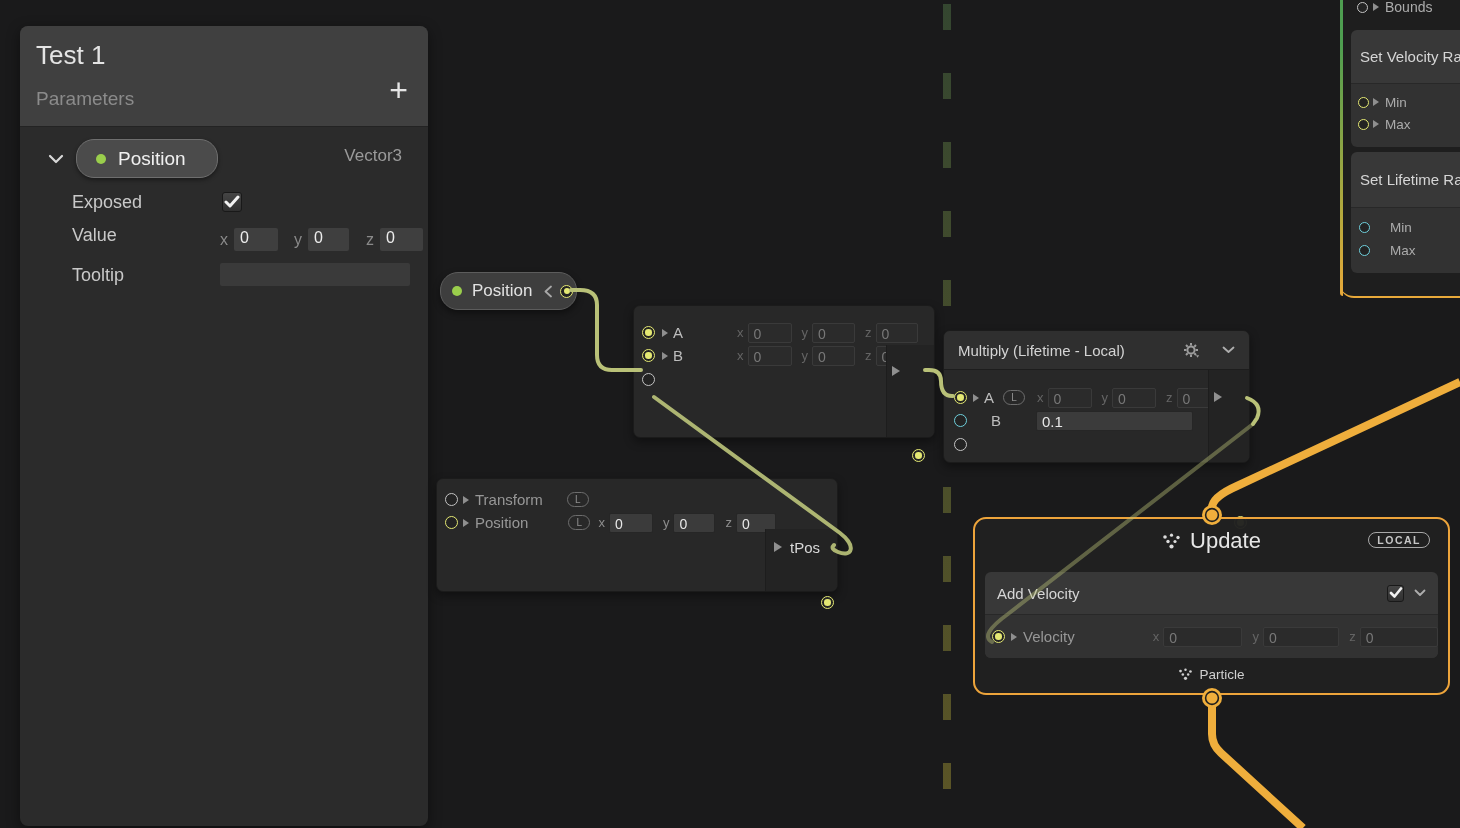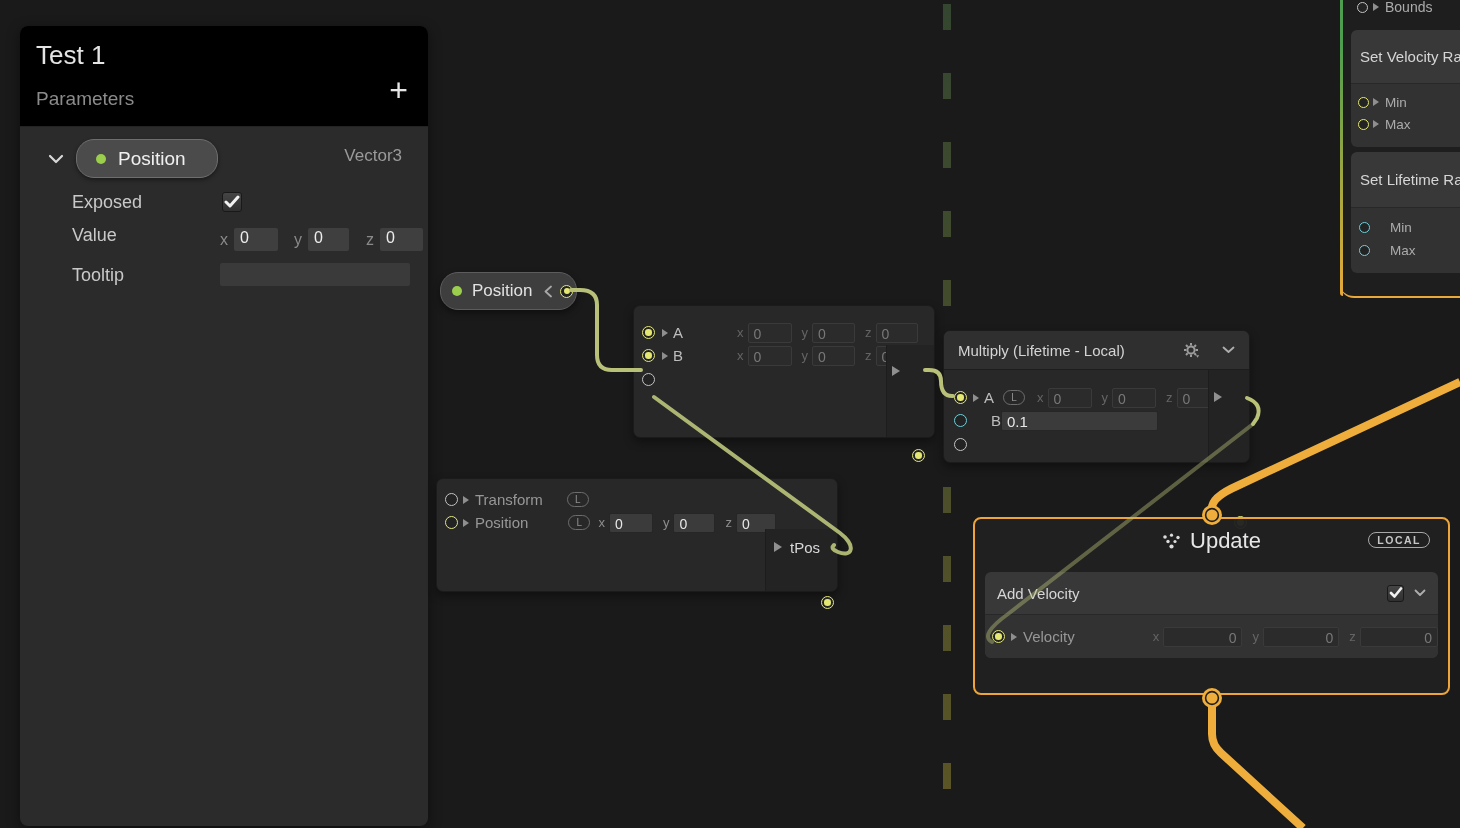--- a/index.html
+++ b/index.html
@@ -41,43 +41,43 @@
   .inp.lit { background:#3b3b3b; border-color:#262626; color:#e8e8e8; }
   .lbadge { width:22px; height:15px; border:1.5px solid #6d6d6d; border-radius:9px; color:#8f8f8f;
             font-size:10px; display:flex; align-items:center; justify-content:center; box-sizing:border-box;
             flex:none; }
   .gear { margin-left:auto; display:flex; align-items:center; }
   .chev { display:flex; align-items:center; }
 
   
   #blackboard { left:20px; top:26px; width:408px; height:800px; background:#2b2b2b;
                 border-radius:8px; box-shadow:0 4px 14px rgba(0,0,0,.45); }
-  #bb-header { height:100px; background:#000000; border-radius:8px 8px 0 0; border-bottom:1px solid #232323;
+  #bb-header { height:100px; background:#404040; border-radius:8px 8px 0 0; border-bottom:1px solid #232323;
                position:relative; }
   #bb-title { position:absolute; left:16px; top:14px; font-size:26px; color:#e4e4e4; }
   #bb-sub   { position:absolute; left:16px; top:62px; font-size:19px; color:#8b8b8b; }
   #bb-add   { position:absolute; right:20px; top:48px; font-size:32px; font-weight:300; color:#e6e6e6;
               line-height:32px; cursor:default; }
   .pill { display:flex; align-items:center; border-radius:18px; }
   #bb-pill { left:56px; top:113px; width:140px; height:37px; background:#4b4b4b; border:1px solid #6e6e6e;
              box-shadow:0 2px 4px rgba(0,0,0,.4); }
   .gdot { width:10px; height:10px; border-radius:50%; background:#9ace4c; flex:none; }
   #bb-pill .gdot { margin-left:19px; }
   #bb-pill span { margin-left:12px; font-size:19px; color:#f0f0f0; }
   #bb-type { right:26px; top:120px; font-size:17px; color:#9a9a9a; }
   .bb-label { font-size:18px; color:#c9c9c9; }
   .binp { box-sizing:border-box; height:23px; background:#3f3f3f; border-radius:2px; color:#ededed;
           font-size:16px; padding:1px 6px; }
   .baxl { font-size:16px; color:#8a8a8a; }
   .cbx { background:linear-gradient(#454545,#303030); border:1px solid #191919; border-radius:3px;
          display:flex; align-items:center; justify-content:center; box-sizing:border-box; }
 
   
-  .ctx { position:absolute; background:rgba(33,33,33,.97); border:2.5px solid #eda43b; border-radius:8px;
-         box-sizing:border-box;text-align:right; }
+  .ctx { position:absolute; background:rgba(33,33,33,.97); border:2.5px solid #eda43b; border-radius:13px;
+         box-sizing:border-box; }
   .localbadge { border:1.5px solid #a8a8a8; border-radius:9px; padding:1px 8px; font-size:10.5px;
                 font-weight:bold; letter-spacing:1.5px; color:#c6c6c6; }
   .blk { position:absolute; background:#383838; border-radius:6px; }
   .blkhead { display:flex; align-items:center; height:42px; padding:0 12px; color:#d6d6d6; font-size:15px; }
   .blkbody { background:#323232; border-top:1px solid #282828; border-radius:0 0 6px 6px; }
 
   #initctx { left:1340px; top:-60px; width:140px; height:358px; background:rgba(31,31,31,.97);
              border-bottom:2.5px solid #e8a93a; border-radius:0 0 0 14px; box-sizing:border-box; }
   #init-border { left:1340px; top:0px; width:2.5px; height:296px;
                  background:linear-gradient(#4e9e50 15%, #b9a93c 75%, #e8a93a); border-radius:0 0 0 4px; }
@@ -205,21 +205,21 @@
       <span class="axl" style="margin-left:12px;">x</span>
       <div class="inp" style="width:44px;">0</div>
       <span class="axl">y</span>
       <div class="inp" style="width:44px;">0</div>
       <span class="axl">z</span>
       <div class="inp" style="width:42px;">0</div>
     </div>
     <div class="prow">
       <div class="port p-c"></div>
       <span class="plabel" style="margin-left:24px;">B</span>
-      <div class="inp lit" style="width:157px; font-size:15px;">0.1</div>
+      <div class="inp lit" style="width:157px; margin-left:35px; font-size:15px;">0.1</div>
     </div>
     <div class="prow" style="height:25px;">
       <div class="port p-w"></div>
     </div>
   </div>
   <span class="tri big abs" style="left:270px; top:61px;"></span>
   <div class="port p-y dot abs" style="left:290px; top:59px;"></div>
 </div>
 
 <div class="node" style="left:436px; top:478px; width:400px; height:112px; z-index:2;">
@@ -285,20 +285,33 @@
       <span class="plabel dim" style="margin-left:6px;">Velocity</span>
       <span class="axl" style="margin-left:78px;">x</span>
       <div class="inp" style="width:80px;">0</div>
       <span class="axl">y</span>
       <div class="inp" style="width:77px;">0</div>
       <span class="axl">z</span>
       <div class="inp" style="width:79px;">0</div>
     </div>
   </div>
 
+  <div style="position:absolute; left:0; right:0; top:148px; display:flex; align-items:center; justify-content:center;">
+    <svg width="15" height="13" viewBox="0 0 19 17" style="margin-right:6px;">
+      <g fill="#cfcfcf">
+        <circle cx="3" cy="4" r="1.8"></circle>
+          <circle cx="9.5" cy="2.2" r="1.6"></circle>
+          <circle cx="16" cy="4.5" r="1.7"></circle>
+        <circle cx="6" cy="8.5" r="1.7"></circle>
+          <circle cx="13" cy="8.5" r="1.6"></circle>
+          <circle cx="9.5" cy="13.5" r="2.1"></circle>
+      </g>
+    </svg>
+    <span style="font-size:13.5px; color:#cfcfcf;">Particle</span>
+  </div>
 </div>
 
 <div id="initctx" class="abs">
   <div class="init-row" style="position:absolute; left:17px; top:56px;">
     <div class="port p-w sm"></div>
     <span class="tri" style="margin-left:5px;"></span>
     <span style="margin-left:6px; font-size:14px;">Bounds</span>
   </div>
 
   <div class="blk" style="left:11px; top:90px; width:140px; height:110px;">

